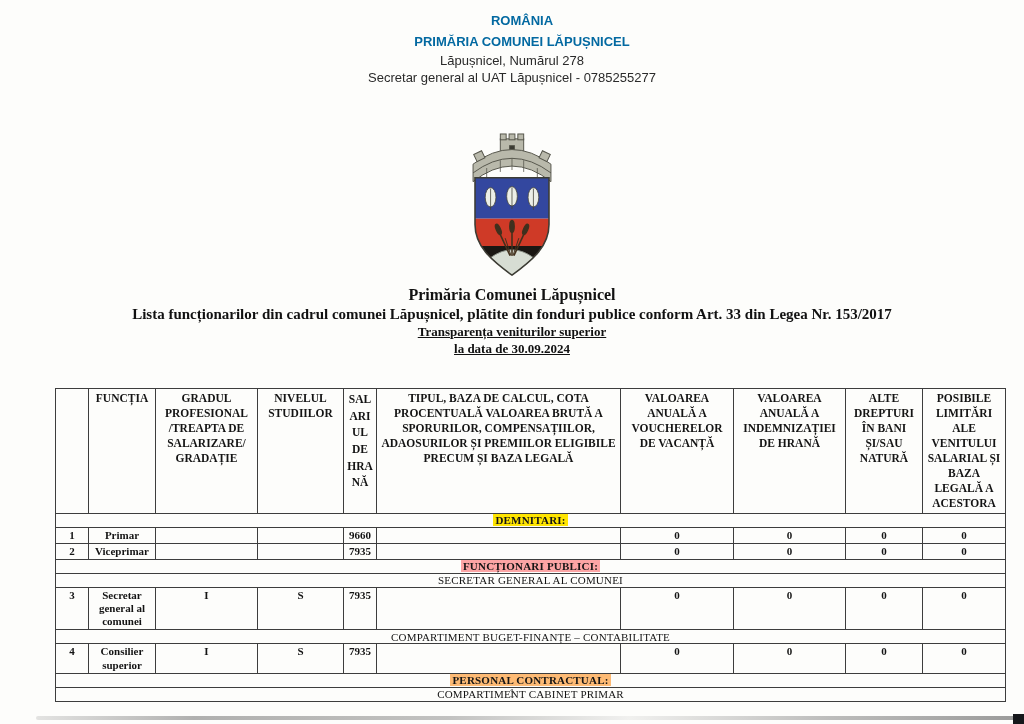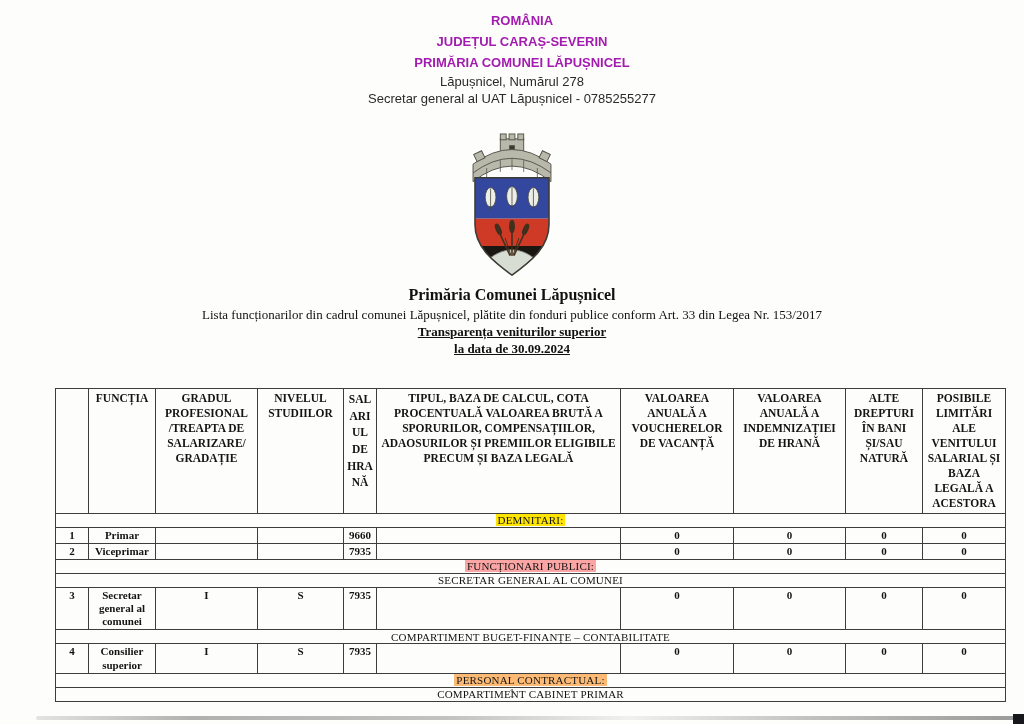--- a/index.html
+++ b/index.html
@@ -1,69 +1,68 @@
 <!DOCTYPE html>
 <html><head>
 <meta charset="utf-8">
 <style>
   html,body{margin:0;padding:0;}
   body{width:1024px;height:724px;background:#e9e9e9;font-family:"Liberation Sans",sans-serif;}
   .page{position:relative;width:1024px;height:724px;background:#fdfdfb;overflow:hidden;color:#1b1b1b;}
 
   
   .letterhead{position:absolute;top:10px;left:0;width:100%;text-align:center;}
-  .lh-bold{font-size:13px;font-weight:bold;line-height:21px;color:#a21caf;margin-left:20px;}
+  .lh-bold{font-size:13px;font-weight:bold;line-height:21px;color:#0369a1;margin-left:20px;}
   .lh-reg{font-size:13px;line-height:17px;color:#2a2a2a;}
   .email-link{color:#2e67c6;text-decoration:underline;}
 
   
   .crest{position:absolute;left:461px;top:133px;width:102px;height:148px;}
 
   
   .title-block{position:absolute;top:284px;left:0;width:100%;text-align:center;
                font-family:"Liberation Serif",serif;color:#111;}
   .title-1{font-size:16px;font-weight:bold;line-height:22px;}
-  .title-2{font-size:13px;font-weight:normal;line-height:17px;}
+  .title-2{font-size:15px;font-weight:bold;line-height:17px;}
   .title-u{font-size:13px;font-weight:bold;line-height:17px;text-decoration:underline;}
 
   
   .table-wrap{position:absolute;left:55px;top:388px;}
   table{border-collapse:collapse;table-layout:fixed;width:950px;
         font-family:"Liberation Serif",serif;color:#141414;}
   th,td{border:1px solid #3d3d3d;}
   thead tr{height:124px;}
   th{font-size:11.5px;font-weight:bold;vertical-align:top;text-align:center;
      line-height:1.3;padding:2px 3px;}
   th:nth-child(5){word-break:break-all;line-height:1.45;}
   tr[data-name="table-row"]{height:14px;}
   .data-cell{font-size:11px;font-weight:bold;text-align:center;vertical-align:top;
              padding:1px 2px;line-height:1.2;}
   .section-cell{text-align:center;font-size:11px;height:13px;padding:0 2px;vertical-align:middle;}
   .section-label{font-weight:normal;letter-spacing:.2px;}
-  .section-label.hl{font-weight:normal;padding:0 2px;margin-top:48px;}
+  .section-label.hl{font-weight:bold;padding:0 2px;margin-top:48px;}
 
   
   .page-number{position:absolute;top:686px;left:0;width:100%;text-align:center;
                font-family:"Liberation Serif",serif;font-size:12px;color:#4a4a4a;}
 
   
   .scan-strip{position:absolute;left:36px;right:0;top:716px;height:4px;border-radius:2px;
     background:linear-gradient(90deg,
       rgba(110,110,110,.18) 0%, rgba(70,70,70,.42) 16%, rgba(80,80,80,.34) 42%,
       rgba(150,150,150,.12) 60%, rgba(85,85,85,.38) 80%, rgba(55,55,55,.5) 100%);}
   .scan-corner{position:absolute;right:0;top:714px;width:11px;height:10px;background:#15171b;}
 </style>
 </head>
 <body>
 
 <div class="page" data-name="document-page">
 
   <div class="letterhead" data-name="letterhead">
     <div class="lh-bold" data-name="letterhead-country">ROMÂNIA</div>
-    <div class="lh-bold" data-name="letterhead-county">JUDEȚUL CARAȘ-SEVERIN</div>
     <div class="lh-bold" data-name="letterhead-institution">PRIMĂRIA COMUNEI LĂPUȘNICEL</div>
     <div class="lh-reg" data-name="letterhead-address">Lăpușnicel, Numărul 278</div>
     <div class="lh-reg" data-name="letterhead-contact">Secretar general al UAT Lăpușnicel - 0785255277</div>
   </div>
 
   <svg class="crest" data-name="coat-of-arms-icon" viewBox="0 0 104 152" xmlns="http://www.w3.org/2000/svg">
     <defs>
       <clipPath id="shieldClip">
         <path d="M14,46 L90,46 L90,94 C90,116 74,130 52,146 C30,130 14,116 14,94 Z"></path>
       </clipPath>

